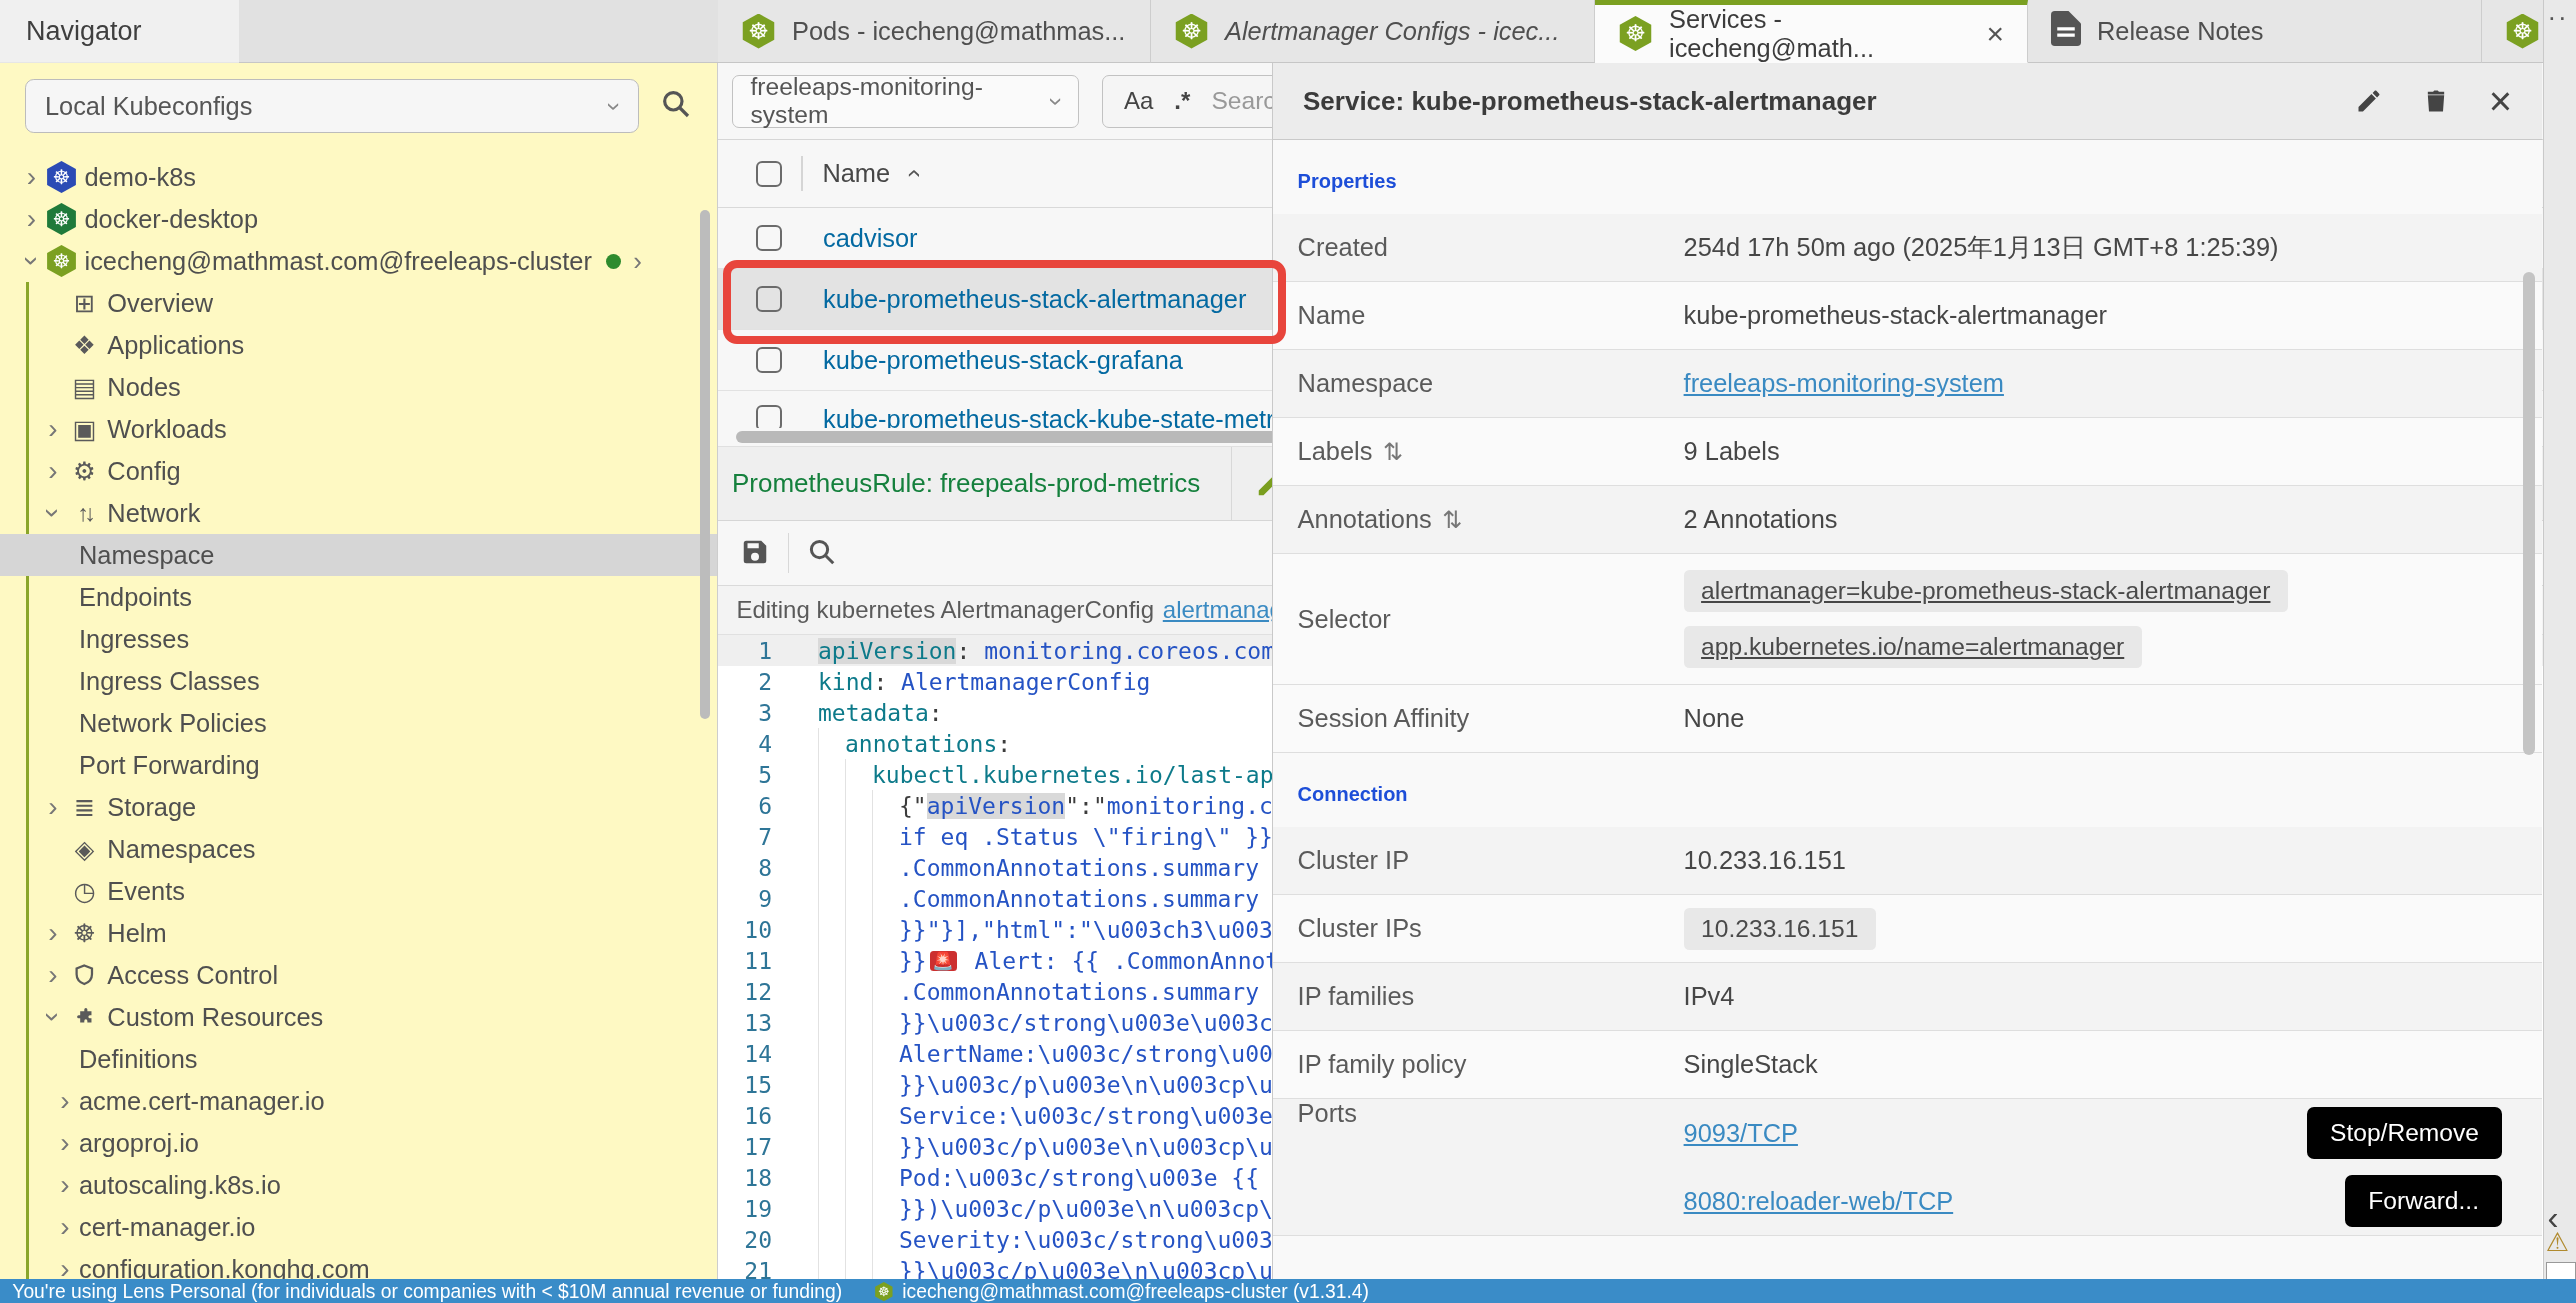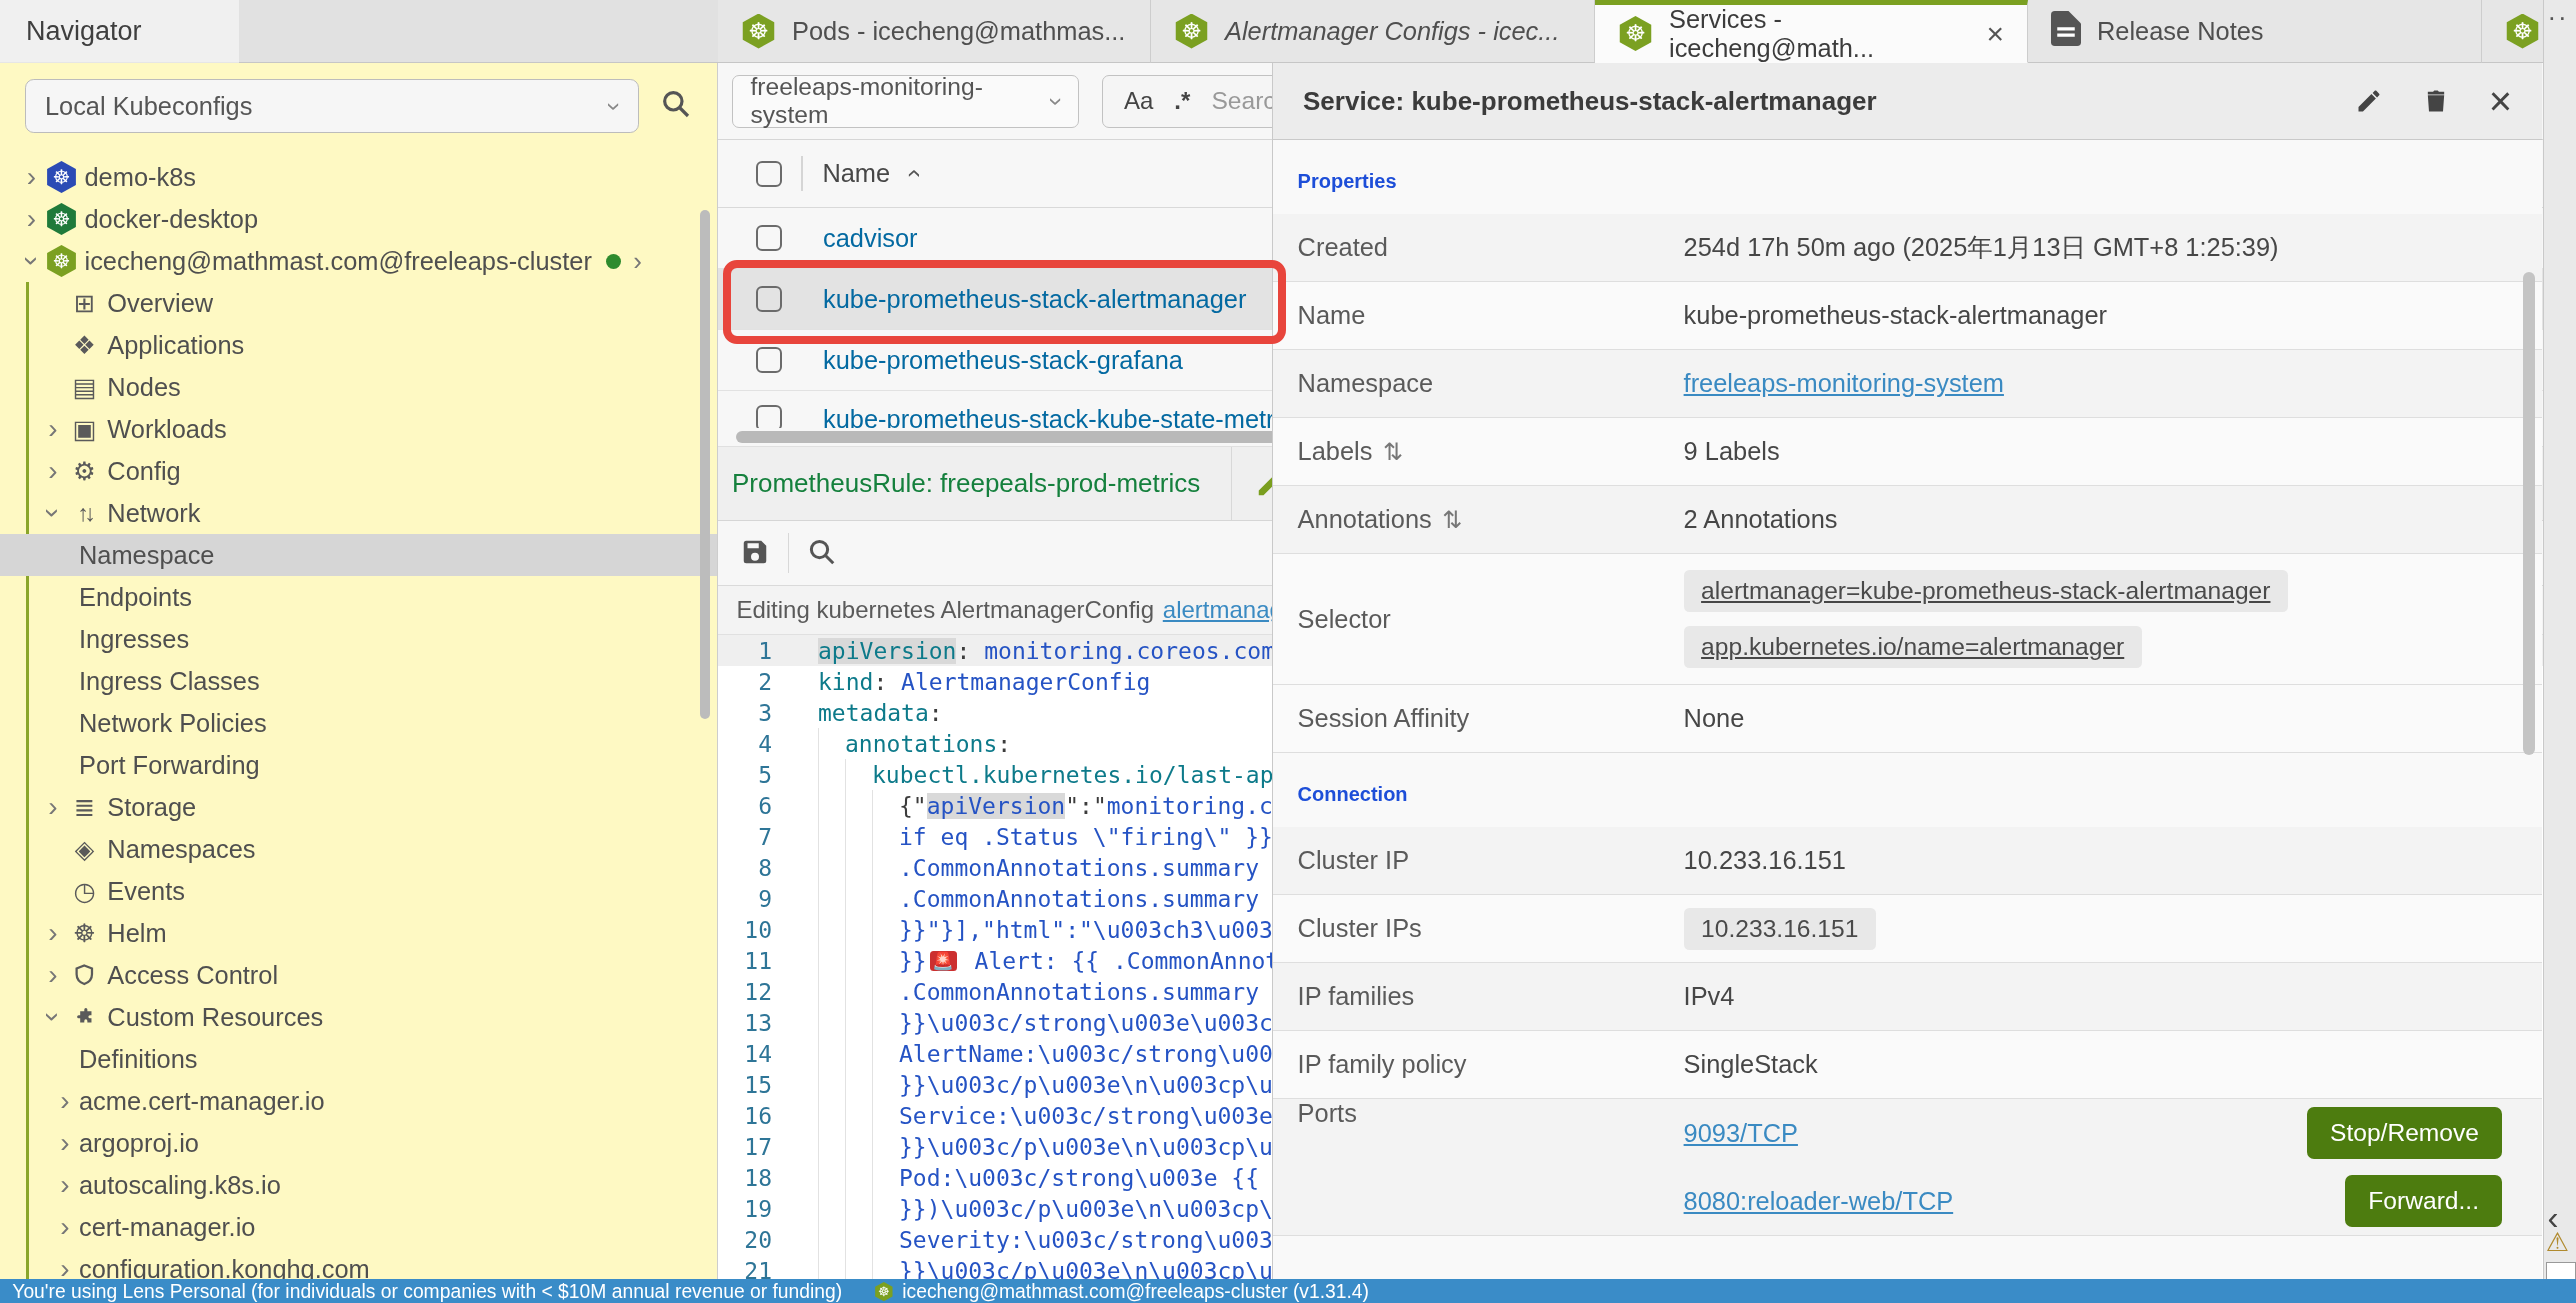--- a/index.html
+++ b/index.html
@@ -98,21 +98,21 @@
           border-bottom:1.8px solid #dedede; background:#fafafa; }
   .drow.alt { background:#f3f3f3; }
   .dlabel { font-size:25.4px; color:#5a5a5a; }
   .dlabel .ud { color:#777; margin-left:10.5px; font-size:24px; }
   .dvalue { font-size:25.4px; color:#464646; }
   .dvalue a { color:#3a8ac2; text-decoration:underline; }
   .chips { display:flex; flex-direction:column; gap:14px; padding:16px 0; align-items:flex-start;text-decoration:underline; }
   .chip { background:#e8e8e8; border-radius:5.3px; padding:7px 17.5px; font-size:24.6px; color:#4a4a4a; display:inline-block; }
   .drow.ports-row { align-items:start; }
   .port-line { height:68px; display:flex; align-items:center; }
-  .port-line .btn { margin-left:auto; margin-right:40px; background:#4d7c0f; color:#fff; border:none; border-radius:7px;
+  .port-line .btn { margin-left:auto; margin-right:40px; background:#000000; color:#fff; border:none; border-radius:7px;
                     padding:12.3px 23px; font-size:24.6px; font-family:inherit; }
   .detail-vscroll { position:absolute; right:7px; top:209px; width:12.3px; height:483px; background:#c4c4c4; border-radius:6.1px; z-index:6; }
 
   
   .right-strip { position:absolute; left:2543px; top:0; width:33px; height:1304px; background:#e9e9e9;
                  border-left:1.8px solid #c9c9c9; z-index:6; }
   .strip-dots { position:absolute; left:3.5px; top:1.8px; font-size:26px; color:#555; letter-spacing:1.8px; }
   .strip-chev { position:absolute; left:3.5px; top:1199px; font-size:33px; color:#444; }
   .strip-warn { position:absolute; left:1.8px; top:1227px; font-size:26px; color:#b08a2e; }
   .strip-box { position:absolute; left:1.8px; top:1262px; width:30px; height:37px; background:#fff; border:1.8px solid #999; }

